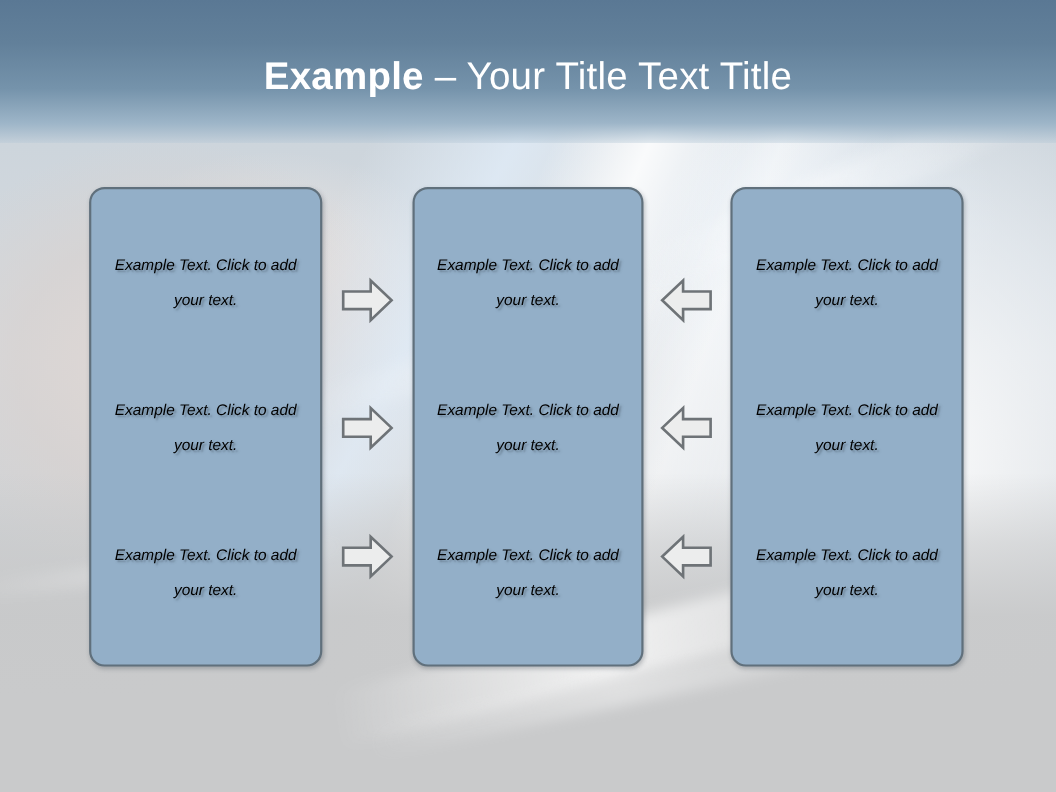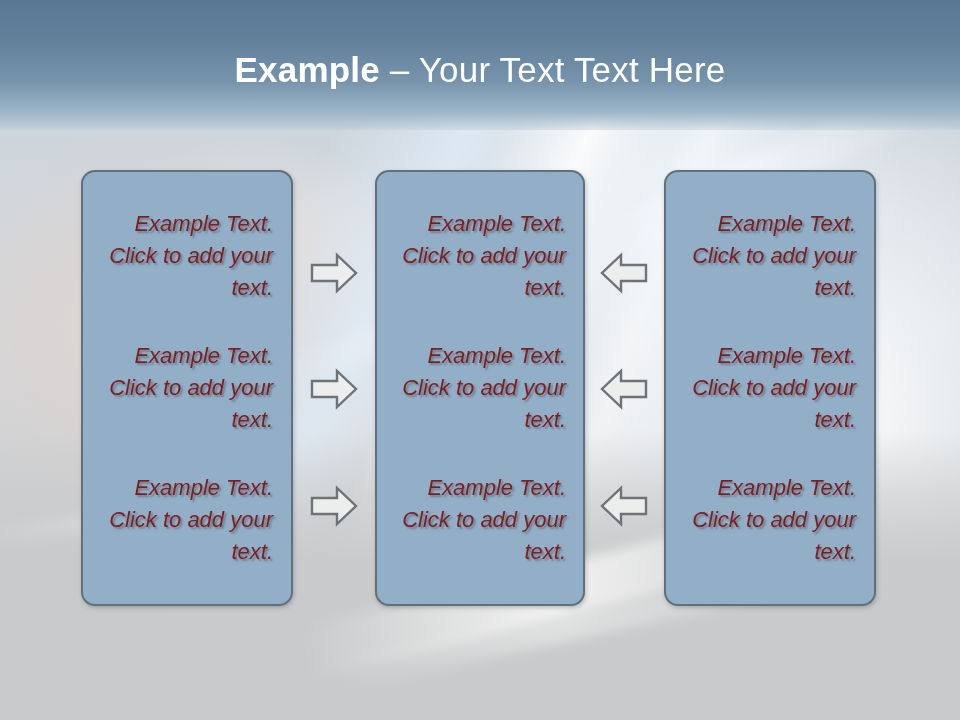--- a/index.html
+++ b/index.html
@@ -92,25 +92,25 @@
     flex-direction: column;
     justify-content: space-around;
     align-items: center;
     padding: 18px 10px;
   }
   .box-1 { left: 81px;  top: 170px; width: 212px; height: 436px; }
   .box-2 { left: 375px; top: 170px; width: 210px; height: 436px; }
   .box-3 { left: 664px; top: 170px; width: 212px; height: 436px; }
 
   .cell-text {
-    color: #7f1d1d;
+    color: #000000;
     font-style: italic;
-    font-size: 22px;
+    font-size: 14px;
     line-height: 32px;
-    text-align: right;
+    text-align: center;
     width: 172px;
     text-shadow: 2px 2px 2px rgba(70,85,100,0.55);
   }
 
   
   .arrow {
     position: absolute;
     width: 48px;
     height: 42px;
   }
@@ -130,21 +130,21 @@
 
   <div class="bg-photo"></div>
   <div class="bg-lowerband"></div>
   <div class="bg-streak streak-a"></div>
   <div class="bg-streak streak-b"></div>
   <div class="bg-streak streak-c"></div>
   <div class="bg-streak streak-d"></div>
   <div class="bg-streak streak-e"></div>
 
   <div class="header-band"></div>
-  <div class="title"><span class="strong">Example</span><span class="light"> – Your Text Text Here</span></div>
+  <div class="title"><span class="strong">Example</span><span class="light"> – Your Title Text Title</span></div>
 
   <div class="col-box box-1">
     <div class="cell-text">Example Text. Click  to add your text.</div>
     <div class="cell-text">Example Text. Click  to add your text.</div>
     <div class="cell-text">Example Text. Click  to add your text.</div>
   </div>
 
   <div class="col-box box-2">
     <div class="cell-text">Example Text. Click  to add your text.</div>
     <div class="cell-text">Example Text. Click  to add your text.</div>

